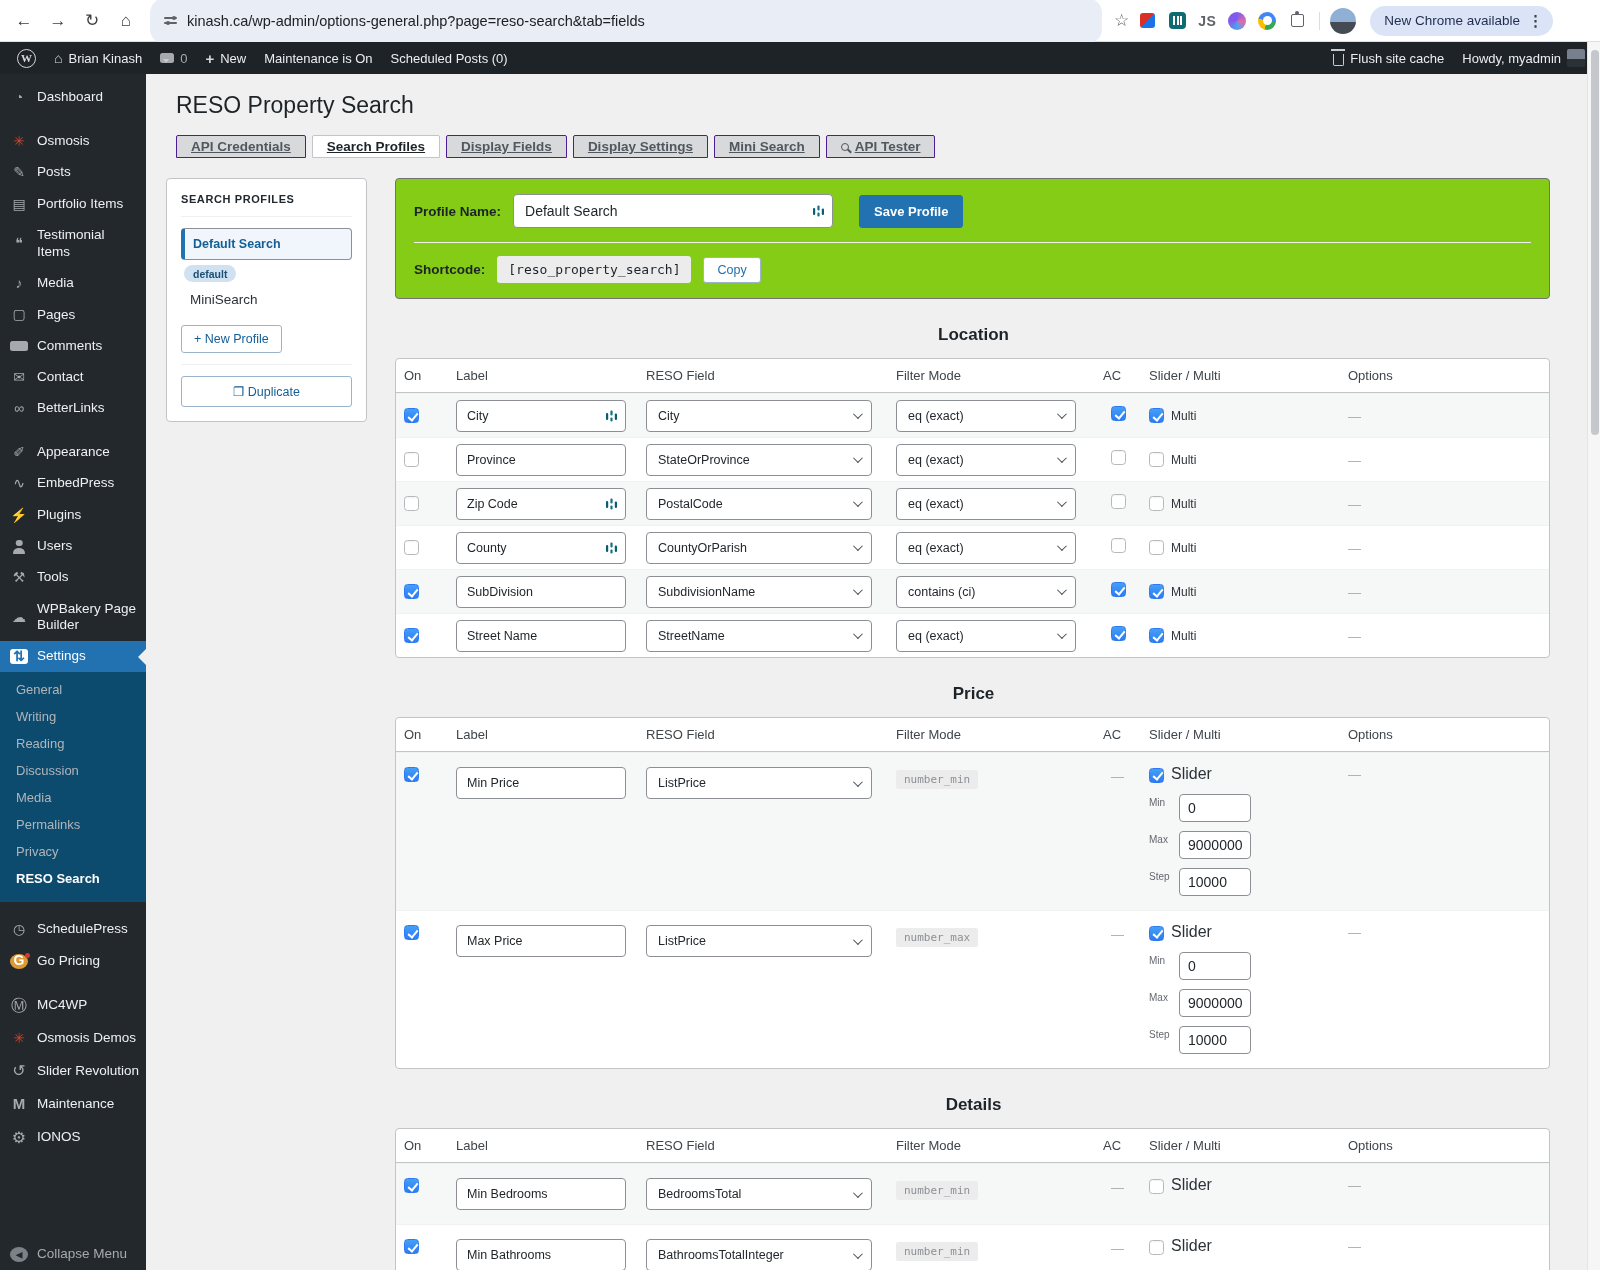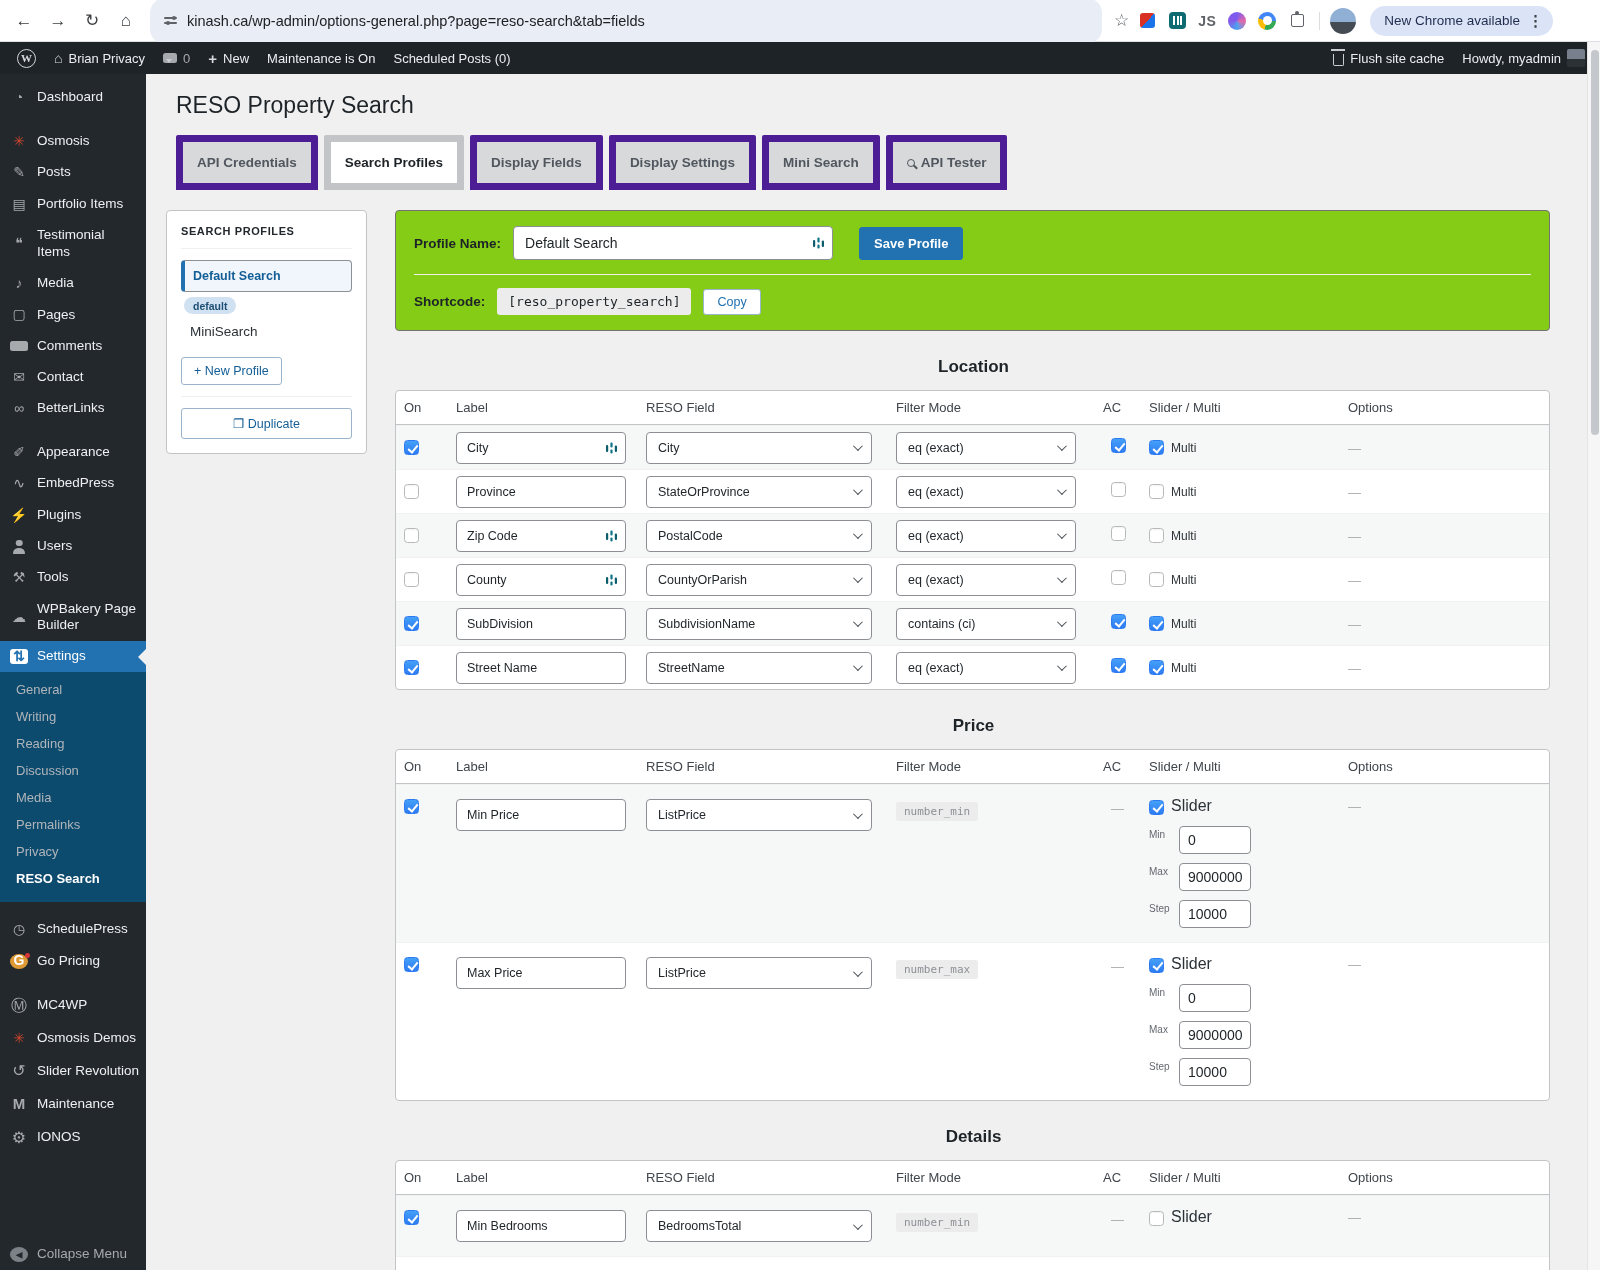--- a/index.html
+++ b/index.html
@@ -62,21 +62,21 @@
   .icon-person::after { content:""; position:absolute; bottom:0; left:50%; transform:translateX(-50%); width:12px; height:6px; border-radius:6px 6px 1px 1px; background:#a7aaad; }
   .icon-settings { width:15px; height:15px; background:#fff; border-radius:3px; color:#2271b1 !important; display:flex; align-items:center; justify-content:center; font-size:10px; font-weight:bold; }
   .icon-gopricing { width:15px; height:15px; border-radius:50%; background:#dd9933; color:#fff !important; font-size:9px; font-weight:bold; display:flex; align-items:center; justify-content:center; position:relative; }
   .icon-gopricing::after { content:""; position:absolute; top:-1px; right:-2px; width:5px; height:5px; border-radius:50%; background:#d63638; }
   .icon-collapse { width:15px; height:15px; border-radius:50%; background:#7b8187; color:#23282d !important; display:flex; align-items:center; justify-content:center; font-size:9px; }
 
   
   .content { position:absolute; left:146px; top:74px; right:0; bottom:0; background:#f0f0f1; padding:18px 50px 0 20px; overflow:hidden; }
   h1.page-title { font-size:23px; font-weight:500; color:#1d2327; padding-left:10px; }
   .tabs { display:flex; gap:6px; margin:16px 0 0 10px; }
-  .tab { padding:13px 14px; background:#d8d9db; border:7px solid #4c1d95; font-size:13.5px; font-weight:600; color:#50575e; display:flex; align-items:center; gap:6px; border-radius:2px 2px 0 0; }
+  .tab { padding:3px 14px; background:#d8d9db; border:1px solid #4c1d95; font-size:13.5px; font-weight:600; color:#50575e; display:flex; align-items:center; gap:6px; border-radius:2px 2px 0 0;text-decoration:underline; }
   .tab.active { background:#ffffff; color:#1d2327; border-color:#c3c4c7; }
   .mag { width:8px; height:8px; border:1.7px solid #50575e; border-radius:50%; position:relative; display:inline-block; }
   .mag::after { content:""; position:absolute; width:5px; height:1.7px; background:#50575e; transform:rotate(45deg); right:-4.5px; bottom:-2px; }
 
   .layout { display:flex; gap:28px; margin-top:20px; align-items:flex-start; }
 
   
   .pcard { width:201px; background:#fff; border:1px solid #c3c4c7; border-radius:4px; padding:14px; flex:none; }
   .pcard-h { font-size:11px; font-weight:bold; letter-spacing:.6px; color:#23282d; }
   .pcard hr { border:none; border-top:1px solid #eef0f1; margin:11px 0; }
@@ -171,21 +171,21 @@
     <span class="kebab">⋮</span>
   </span>
 </div>
 
 <div class="adminbar">
   <span class="ab-item">
       <span class="wp-logo">W</span>
     </span>
   <span class="ab-item">
     <span class="ab-ico">⌂</span>
-    <span>Brian Privacy</span>
+    <span>Brian Kinash</span>
   </span>
   <span class="ab-item">
     <span class="icon-bubble ab-bubble"></span>
     <span style="color:#a7aaad;">0</span>
   </span>
   <span class="ab-item">
     <span class="ab-plus">+</span>
     <span>New</span>
   </span>
   <span class="ab-item">Maintenance is On</span>

